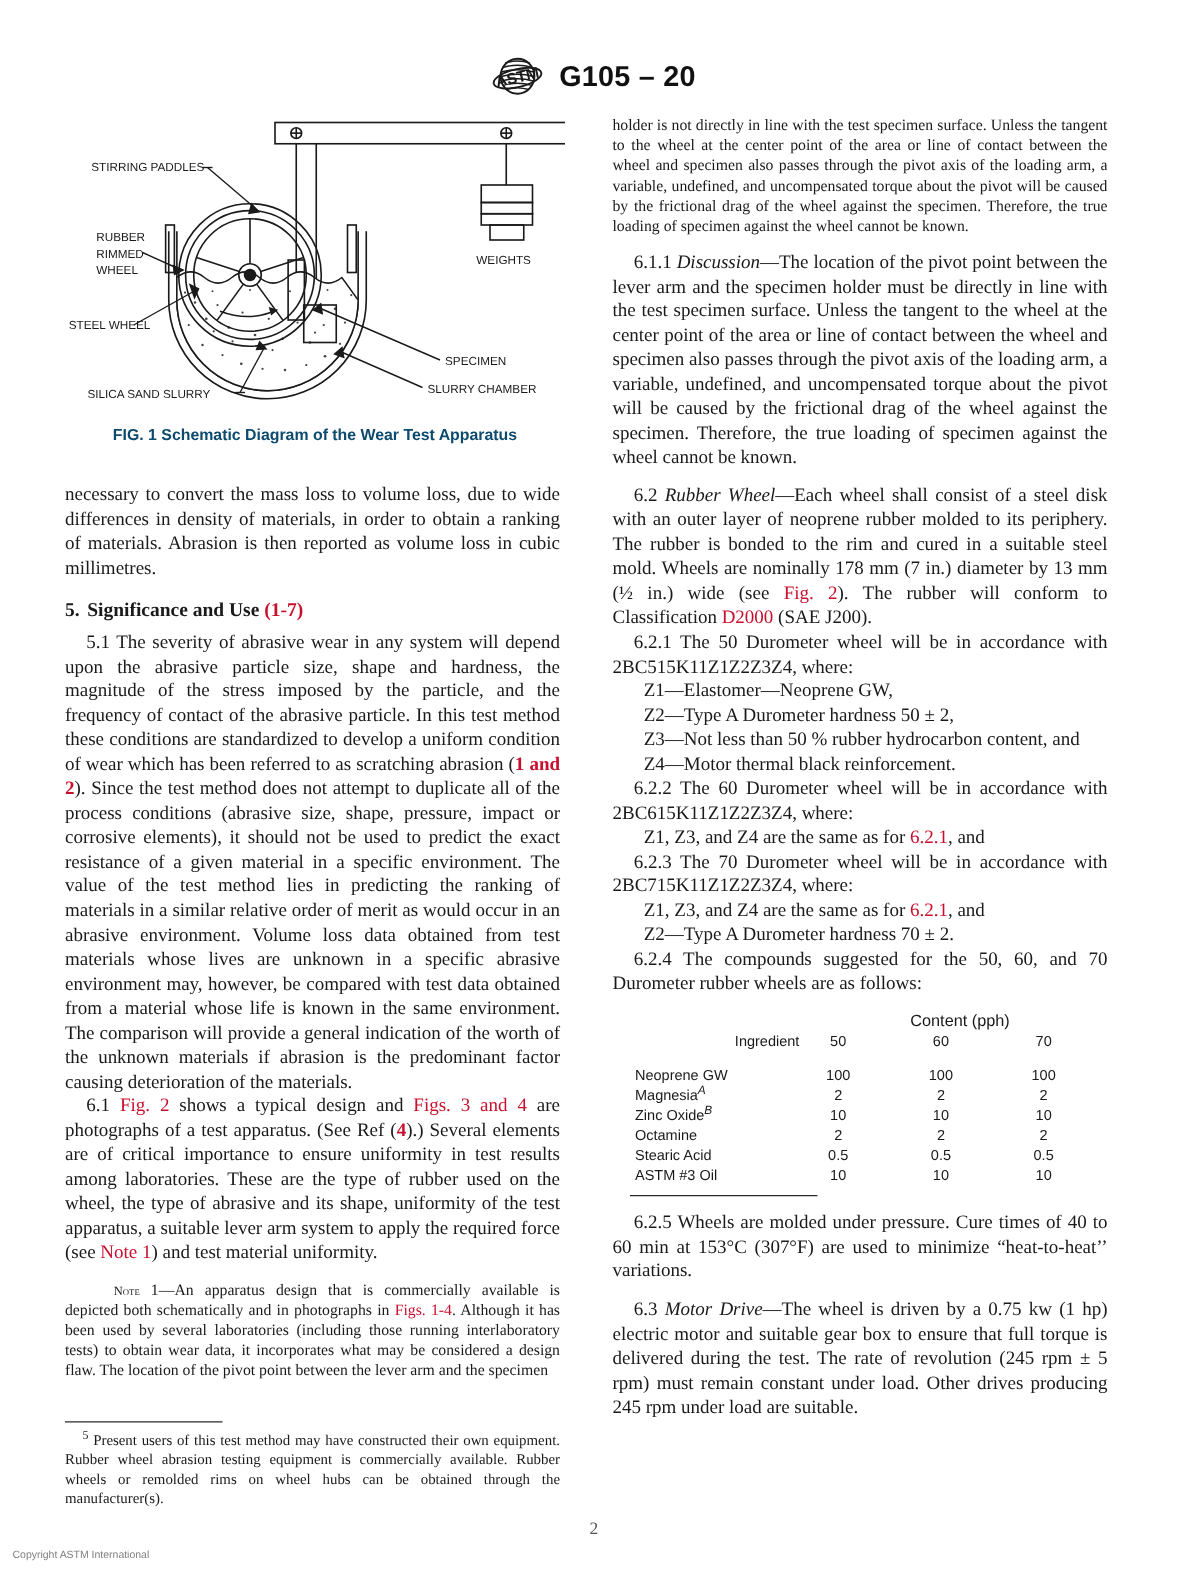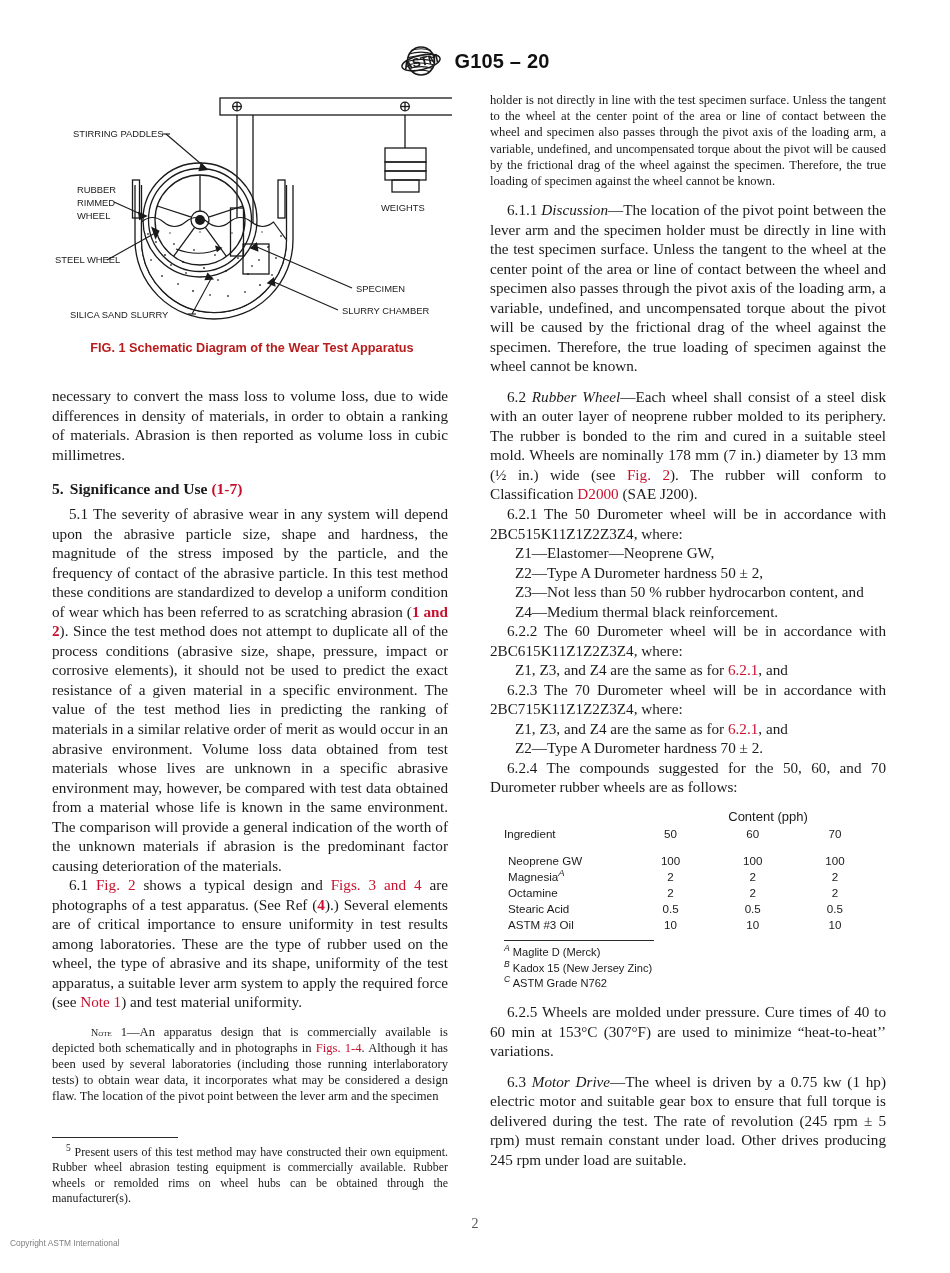--- a/index.html
+++ b/index.html
@@ -32,21 +32,21 @@
     justify-content: center;
     gap: 12px;
   }
   .astm-logo {
     width: 42px;
     height: 34px;
     position: relative;
   }
   .header-title {
     font-family: "Liberation Sans", sans-serif;
-    font-size: 20px;
+    font-size: 23px;
     font-weight: bold;
     letter-spacing: 0.2px;
     color: #111;
   }
 
   
   .col {
     position: absolute;
     width: 396px;
     text-align: justify;
@@ -134,21 +134,21 @@
   }
   .fig-caption {
     position: absolute;
     left: 52px;
     top: 341px;
     width: 400px;
     text-align: center;
     font-family: "Liberation Sans", sans-serif;
     font-size: 12.7px;
     font-weight: bold;
-    color: #b91c1c;
+    color: #0c4a6e;
   }
 
   
   .tbl-wrap {
     margin: 12px 0 0 0;
     text-indent: 0;
   }
   table.ingr {
     border-collapse: collapse;
     font-family: "Liberation Sans", sans-serif;
@@ -160,21 +160,21 @@
     padding: 0.6px 0;
     font-weight: normal;
     text-align: center;
     white-space: nowrap;
   }
   table.ingr td.name, table.ingr th.name {
     text-align: left;
     width: 150px;
     padding-left: 4px;
   }
-  table.ingr th.name { text-align: left; padding-left: 0; }
+  table.ingr th.name { text-align: right; padding-left: 0; }
   table.ingr td.num, table.ingr th.num { width: 76px; padding-right: 20px; }
   .content-hdr {
     font-family: "Liberation Sans", sans-serif;
     font-size: 13px;
     text-align: center;
     margin-left: 164px;
     width: 228px;
     padding-bottom: 1px;
   }
   .spacer-row td { height: 9px; }
@@ -400,21 +400,21 @@
 
     <p class="para para-gap"><span>6.1.1  </span><span class="ital">Discussion</span><span>—</span><span>The location of the pivot point between the lever arm and the specimen holder must be directly in line with the test specimen surface. Unless the tangent to the wheel at the center point of the area or line of contact between the wheel and specimen also passes through the pivot axis of the loading arm, a variable, undefined, and uncompensated torque about the pivot will be caused by the frictional drag of the wheel against the specimen. Therefore, the true loading of specimen against the wheel cannot be known.</span></p>
 
     <p class="para para-gap"><span>6.2  </span><span class="ital">Rubber Wheel</span><span>—</span><span>Each wheel shall consist of a steel disk with an outer layer of neoprene rubber molded to its periphery. The rubber is bonded to the rim and cured in a suitable steel mold. Wheels are nominally 178 mm (7 in.) diameter by 13 mm (½ in.) wide (see </span><span class="ref">Fig. 2</span><span>). The rubber will conform to Classification </span><span class="ref">D2000</span><span> (SAE J200).</span></p>
 
     <p class="para">6.2.1  The 50 Durometer wheel will be in accordance with 2BC515K11Z1Z2Z3Z4, where:</p>
     <div class="zlist">
       <div>Z1—Elastomer—Neoprene GW,</div>
       <div>Z2—Type A Durometer hardness 50 ± 2,</div>
       <div>Z3—Not less than 50 % rubber hydrocarbon content, and</div>
-      <div>Z4—Medium thermal black reinforcement.</div>
+      <div>Z4—Motor thermal black reinforcement.</div>
     </div>
 
     <p class="para">6.2.2  The 60 Durometer wheel will be in accordance with 2BC615K11Z1Z2Z3Z4, where:</p>
     <div class="zlist">
       <div><span>Z1, Z3, and Z4 are the same as for </span><span class="ref">6.2.1</span><span>, and</span></div>
     </div>
 
     <p class="para">6.2.3  The 70 Durometer wheel will be in accordance with 2BC715K11Z1Z2Z3Z4, where:</p>
     <div class="zlist">
       <div><span>Z1, Z3, and Z4 are the same as for </span><span class="ref">6.2.1</span><span>, and</span></div>
@@ -444,45 +444,46 @@
             <td class="num">100</td>
             <td class="num">100</td>
           </tr>
           <tr>
             <td class="name"><span>Magnesia</span><sup class="ital">A</sup></td>
             <td class="num">2</td>
             <td class="num">2</td>
             <td class="num">2</td>
           </tr>
           <tr>
+            <td class="name"><span>Zinc Oxide</span><sup class="ital">B</sup></td>
+            <td class="num">10</td>
+            <td class="num">10</td>
+            <td class="num">10</td>
+          </tr>
+          <tr>
             <td class="name"><span>Octamine</span><sup class="ital"></sup></td>
             <td class="num">2</td>
             <td class="num">2</td>
             <td class="num">2</td>
           </tr>
           <tr>
             <td class="name"><span>Stearic Acid</span><sup class="ital"></sup></td>
             <td class="num">0.5</td>
             <td class="num">0.5</td>
             <td class="num">0.5</td>
           </tr>
           <tr>
             <td class="name"><span>ASTM #3 Oil</span><sup class="ital"></sup></td>
             <td class="num">10</td>
             <td class="num">10</td>
             <td class="num">10</td>
           </tr>
         </tbody>
       </table>
       <div class="tbl-foot-rule"></div>
-      <div class="tbl-footnotes">
-        <div><sup>A</sup><span> Maglite D (Merck)</span></div>
-        <div><sup>B</sup><span> Kadox 15 (New Jersey Zinc)</span></div>
-        <div><sup>C</sup><span> ASTM Grade N762</span></div>
-      </div>
     </div>
 
     <p class="para para-gap">6.2.5  Wheels are molded under pressure. Cure times of 40 to 60 min at 153°C (307°F) are used to minimize “heat-to-heat’’ variations.</p>
 
     <p class="para para-gap"><span>6.3  </span><span class="ital">Motor Drive</span><span>—</span><span>The wheel is driven by a 0.75 kw (1 hp) electric motor and suitable gear box to ensure that full torque is delivered during the test. The rate of revolution (245 rpm ± 5 rpm) must remain constant under load. Other drives producing 245 rpm under load are suitable.</span></p>
   </div>
 
   <div class="copyright">Copyright ASTM International</div>
   <div class="pagenum">2</div>
 

